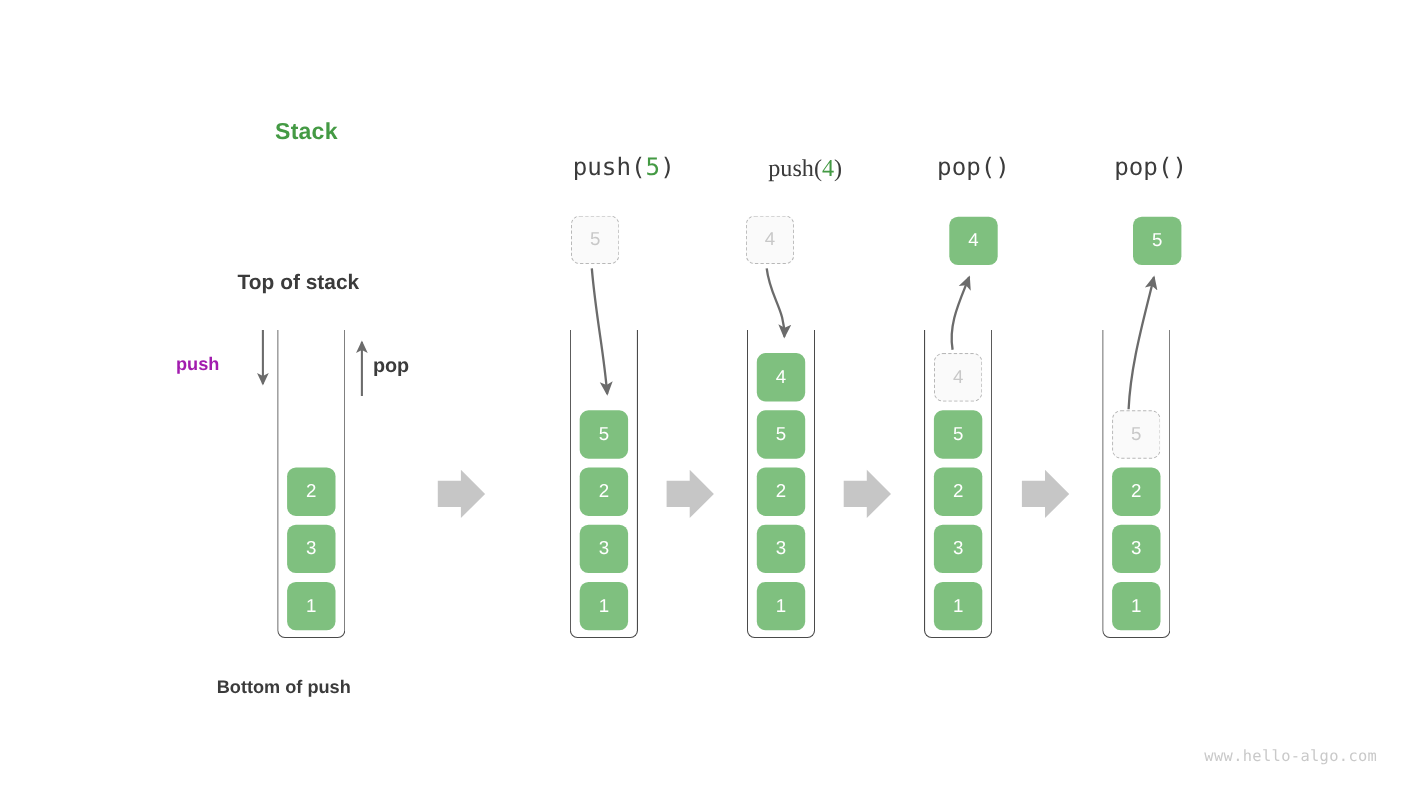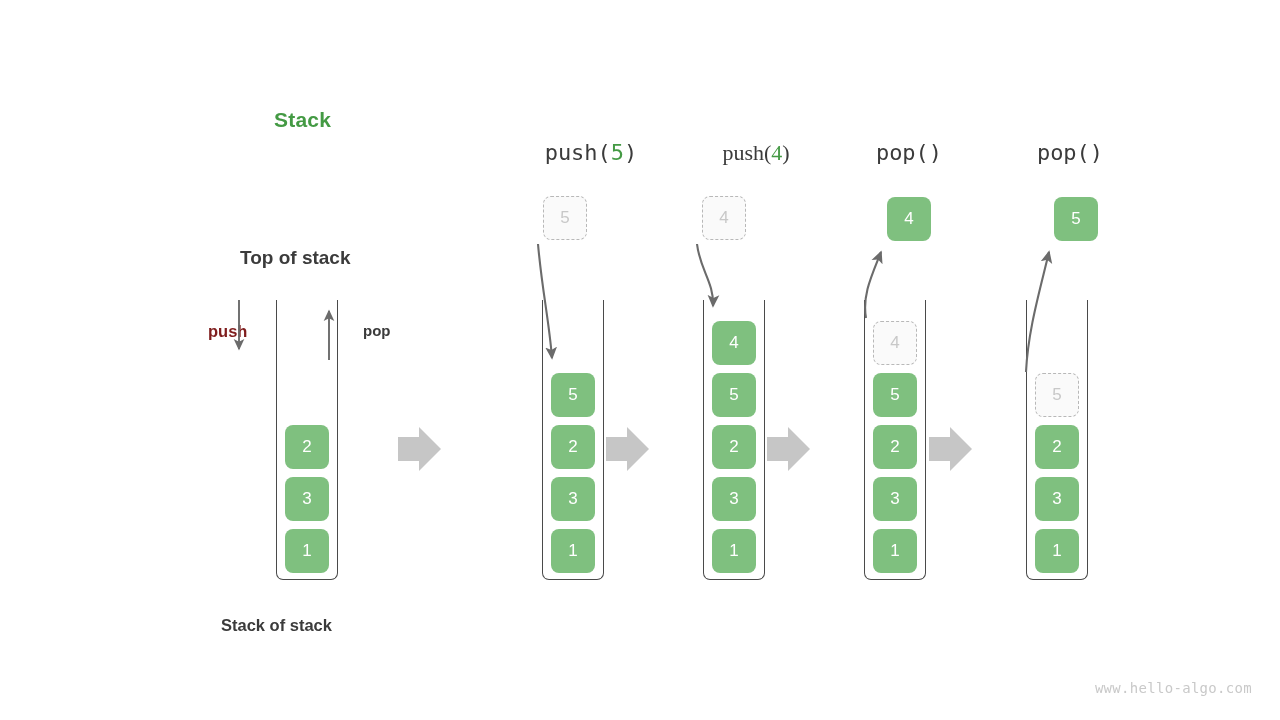--- a/index.html
+++ b/index.html
@@ -12,21 +12,20 @@
     height: 720px;
     position: relative;
     overflow: hidden;
     font-family: "Liberation Sans", sans-serif;
     -webkit-font-smoothing: antialiased;
   }
 
   .canvas {
     position: absolute;
     inset: 0;
-    margin-left: 24px;
   }
 
   
   .title-stack {
     position: absolute;
     left: 250px;
     top: 108px;
     font-size: 21px;
     font-weight: bold;
     color: #449a44;
@@ -43,31 +42,31 @@
   .label-bottom {
     position: absolute;
     left: 197px;
     top: 616px;
     font-size: 16.5px;
     font-weight: bold;
     color: #3b3b3b;
   }
   .label-push {
     position: absolute;
-    left: 184px;
+    left: 160px;
     top: 322px;
     font-size: 16.5px;
     font-weight: bold;
-    color: #7f1d1d;
+    color: #a21caf;
   }
   .label-pop {
     position: absolute;
     left: 339px;
     top: 322px;
-    font-size: 15px;
+    font-size: 18px;
     font-weight: bold;
     color: #3b3b3b;
   }
 
   
   .op-title {
     position: absolute;
     top: 140px;
     font-family: "DejaVu Sans Mono", monospace;
     font-size: 22px;
@@ -132,21 +131,21 @@
     pointer-events: none;
   }
 </style>
 </head>
 <body>
 
 <div class="canvas">
 
   <div class="title-stack">Stack</div>
   <div class="label-top">Top of stack</div>
-  <div class="label-bottom">Stack of stack</div>
+  <div class="label-bottom">Bottom of push</div>
   <div class="label-push">push</div>
   <div class="label-pop">pop</div>
 
   <div class="op-title" style="left:567px;">
     <span>push(</span><span class="arg">5</span><span>)</span>
   </div>
   <div class="op-title" style="left:732px;font-family:Liberation Serif, serif;">
     <span>push(</span><span class="arg">4</span><span>)</span>
   </div>
   <div class="op-title" style="left:885px;">

